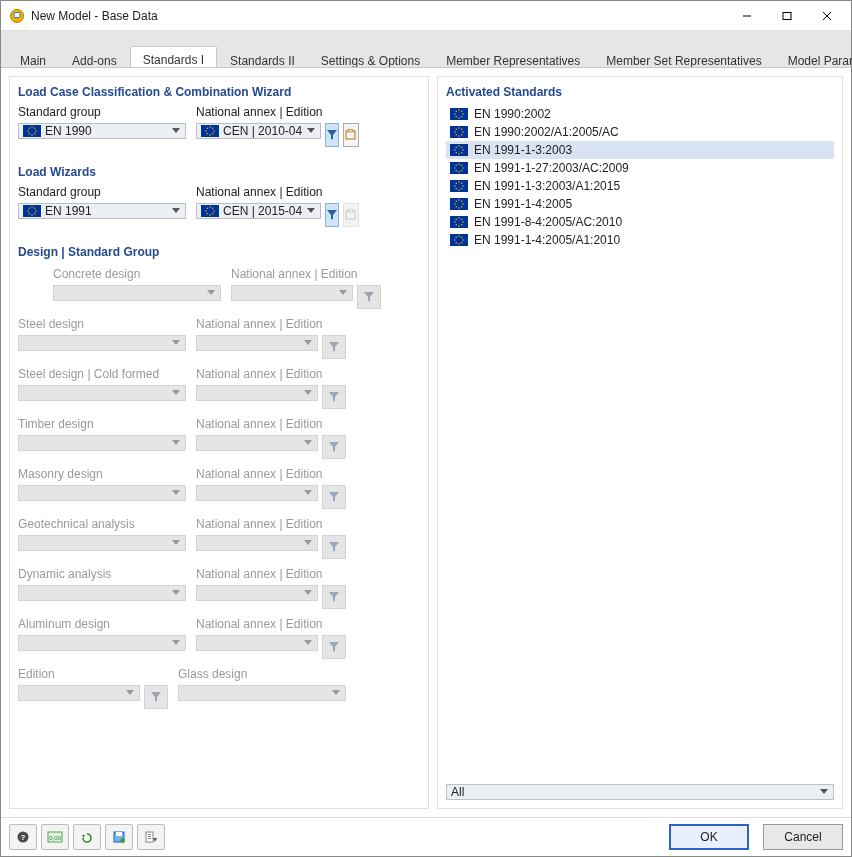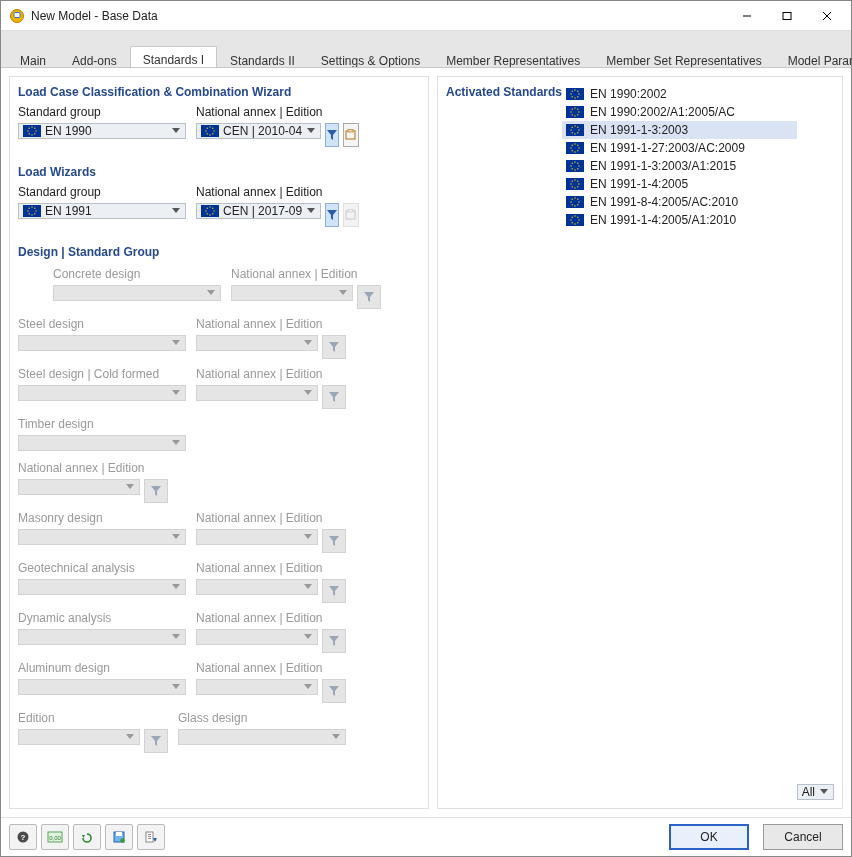--- a/index.html
+++ b/index.html
@@ -10,21 +10,21 @@
   .titlebar .icon { width: 16px; height: 16px; margin-right: 6px; }
   .titlebar .title { flex: 1; }
   .titlebar .win-btn { width: 40px; height: 30px; display: flex; align-items: center; justify-content: center; }
 
   .tabstrip { background: #e6e6e6; display: flex; align-items: center; padding: 22px 6px 0 6px; height: 36px; }
   .tab { padding: 6px 12px; color: #333; border: 1px solid transparent; border-bottom: none; cursor: pointer; white-space: nowrap; }
   .tab.active { background: #fff; border: 1px solid #c8c8c8; border-bottom: 1px solid #fff; border-top-left-radius: 2px; border-top-right-radius: 2px; }
 
   .content { flex: 1; display: flex; padding: 8px; gap: 8px; background: #fff; border-top: 1px solid #c8c8c8; overflow: hidden; }
   .left { width: 420px; border: 1px solid #e0e0e0; padding: 8px; overflow: hidden; }
-  .right { flex: 1; border: 1px solid #e0e0e0; padding: 8px; display: flex; flex-direction: row; }
+  .right { flex: 1; border: 1px solid #e0e0e0; padding: 8px; display: flex; flex-direction: column; }
 
   .section-title { color: #264a8f; font-weight: bold; margin-bottom: 6px; }
   .field-row { display: flex; gap: 10px; margin-bottom: 6px; }
   .field-col { display: flex; flex-direction: column; gap: 4px; }
   .field-col.c1 { width: 168px; }
   .field-col.c2 { width: 150px; }
   .field-label { color: #222; }
   .field-label.disabled { color: #9a9a9a; }
 
   .select { display: flex; align-items: center; background: #eceff4; border: 1px solid #b9c0cc; height: 16px; padding: 0 4px; gap: 4px; cursor: pointer; }
@@ -211,21 +211,21 @@
                       <circle cx="9" cy="10" r="0.7"></circle>
                       <circle cx="5" cy="6" r="0.7"></circle>
                       <circle cx="13" cy="6" r="0.7"></circle>
                       <circle cx="6.2" cy="3.2" r="0.7"></circle>
                       <circle cx="11.8" cy="3.2" r="0.7"></circle>
                       <circle cx="6.2" cy="8.8" r="0.7"></circle>
                       <circle cx="11.8" cy="8.8" r="0.7"></circle>
                     </g>
                   </svg>
                 </span>
-              <span class="val">CEN | 2017-09</span>
+              <span class="val">CEN | 2015-04</span>
               <span class="caret">
                   <svg width="8" height="6" viewBox="0 0 8 6">
                     <polygon points="0,0 8,0 4,5" fill="#555"></polygon>
                   </svg>
                 </span>
             </div>
             <div class="filter-btn">
               <svg width="12" height="12" viewBox="0 0 12 12">
                   <polygon points="1,1 11,1 7,6 7,11 5,9.5 5,6" fill="#2a5fa8"></polygon>
                 </svg>
@@ -329,21 +329,21 @@
                   </span>
         </div>
         <div class="filter-btn disabled">
           <svg width="12" height="12" viewBox="0 0 12 12">
                     <polygon points="1,1 11,1 7,6 7,11 5,9.5 5,6" fill="#9aa7b8"></polygon>
                   </svg>
         </div>
       </div>
     </div>
           </div>
-          <div class="field-row" style="margin-top: 8px; flex-direction: column;">
+          <div class="field-row" style="margin-top: 8px;">
     <div class="field-col c1">
       <div class="field-label disabled">Timber design</div>
       <div class="select disabled">
         <span class="val"></span>
         <span class="caret">
                   <svg width="8" height="6" viewBox="0 0 8 6">
                     <polygon points="0,0 8,0 4,5" fill="#999"></polygon>
                   </svg>
                 </span>
       </div>

